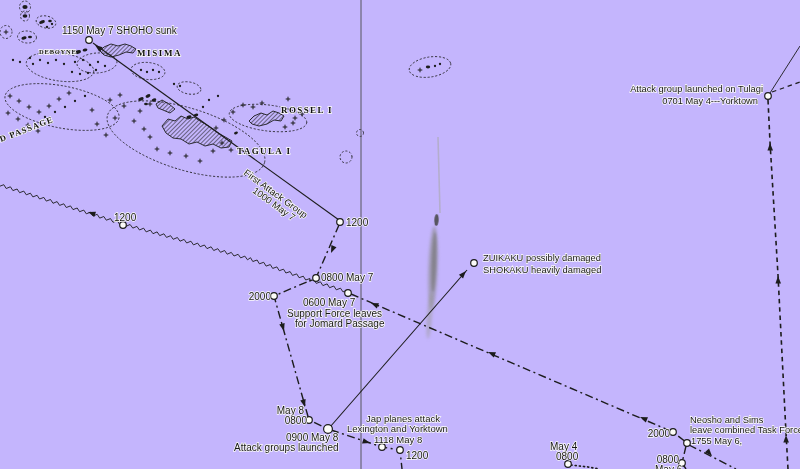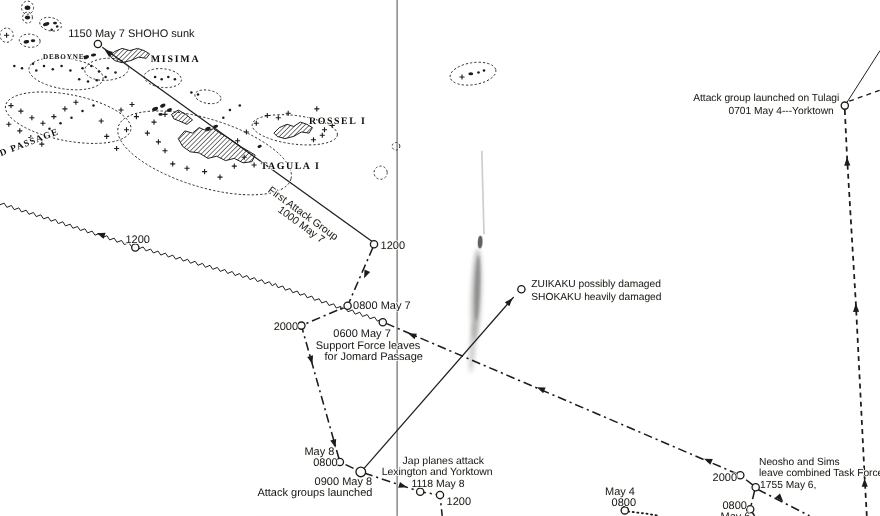--- a/index.html
+++ b/index.html
@@ -1,18 +1,18 @@
 <!DOCTYPE html>
 <html><head>
 <meta charset="utf-8">
 <style>
   html,body{margin:0;padding:0;background:#e8e8e4;}
   .map-root{
     position:relative;width:800px;height:469px;overflow:hidden;
-    background:#ffffff;
+    background:#c4b5fd;
   }
   svg{display:block;}
   text{paint-order:stroke;stroke:#fcfcf9;stroke-width:1.4px;}
   .t-sans{font-family:"Liberation Sans",sans-serif;fill:#161616;}
   .t-serif{font-family:"Liberation Serif",serif;font-weight:bold;fill:#0e0e0e;}
 </style>
 </head>
 <body>
 
 <div class="map-root">

